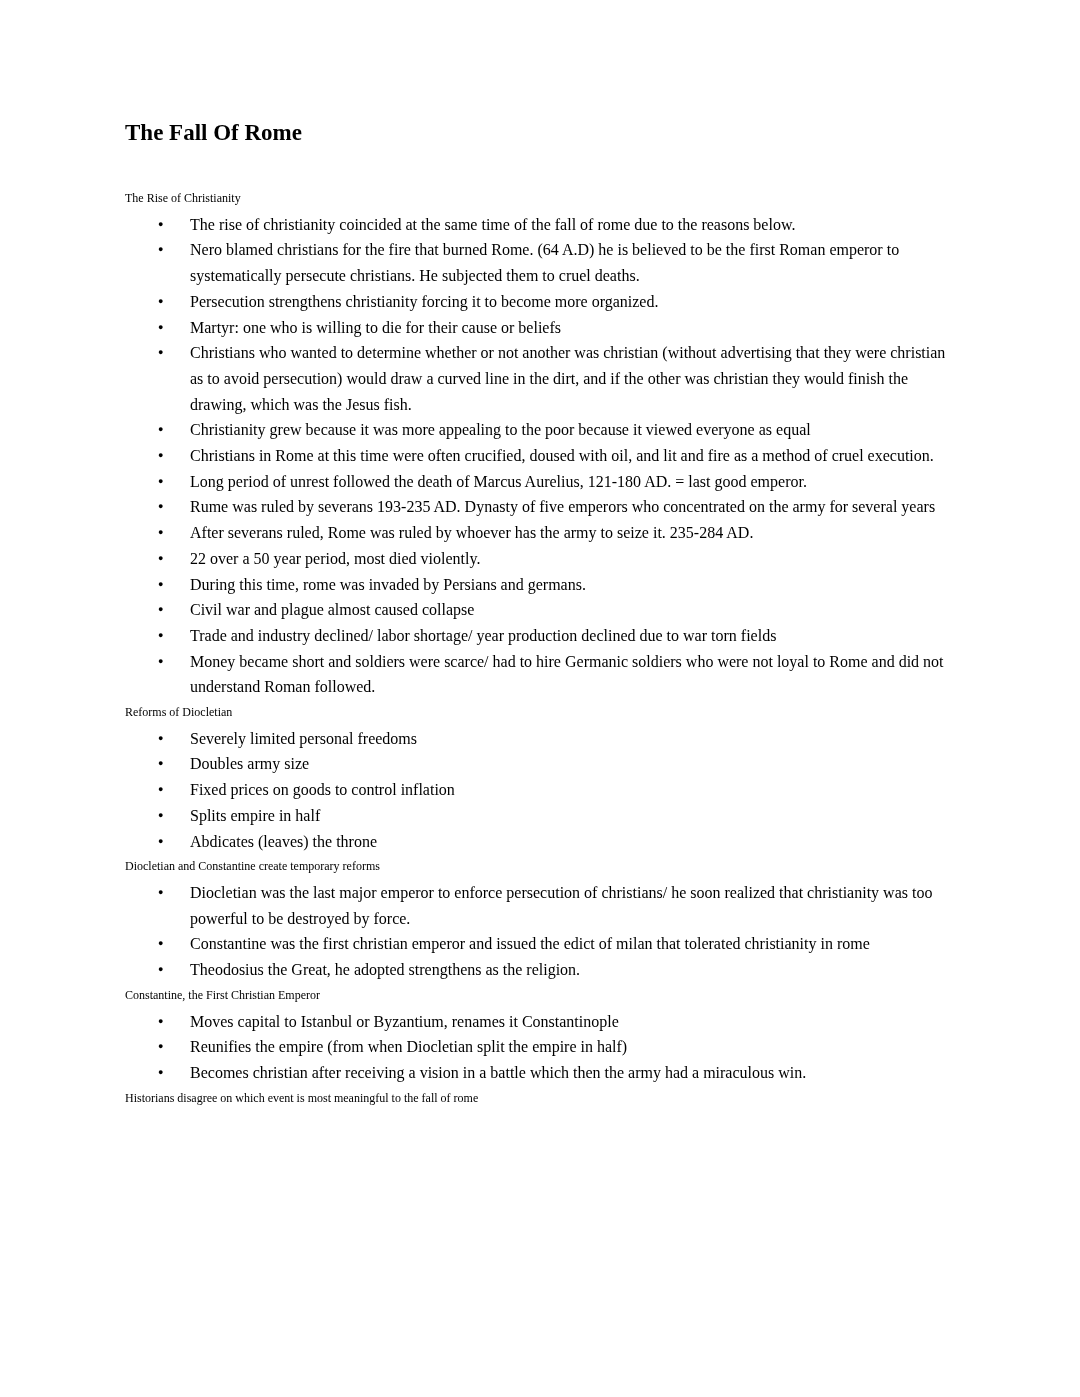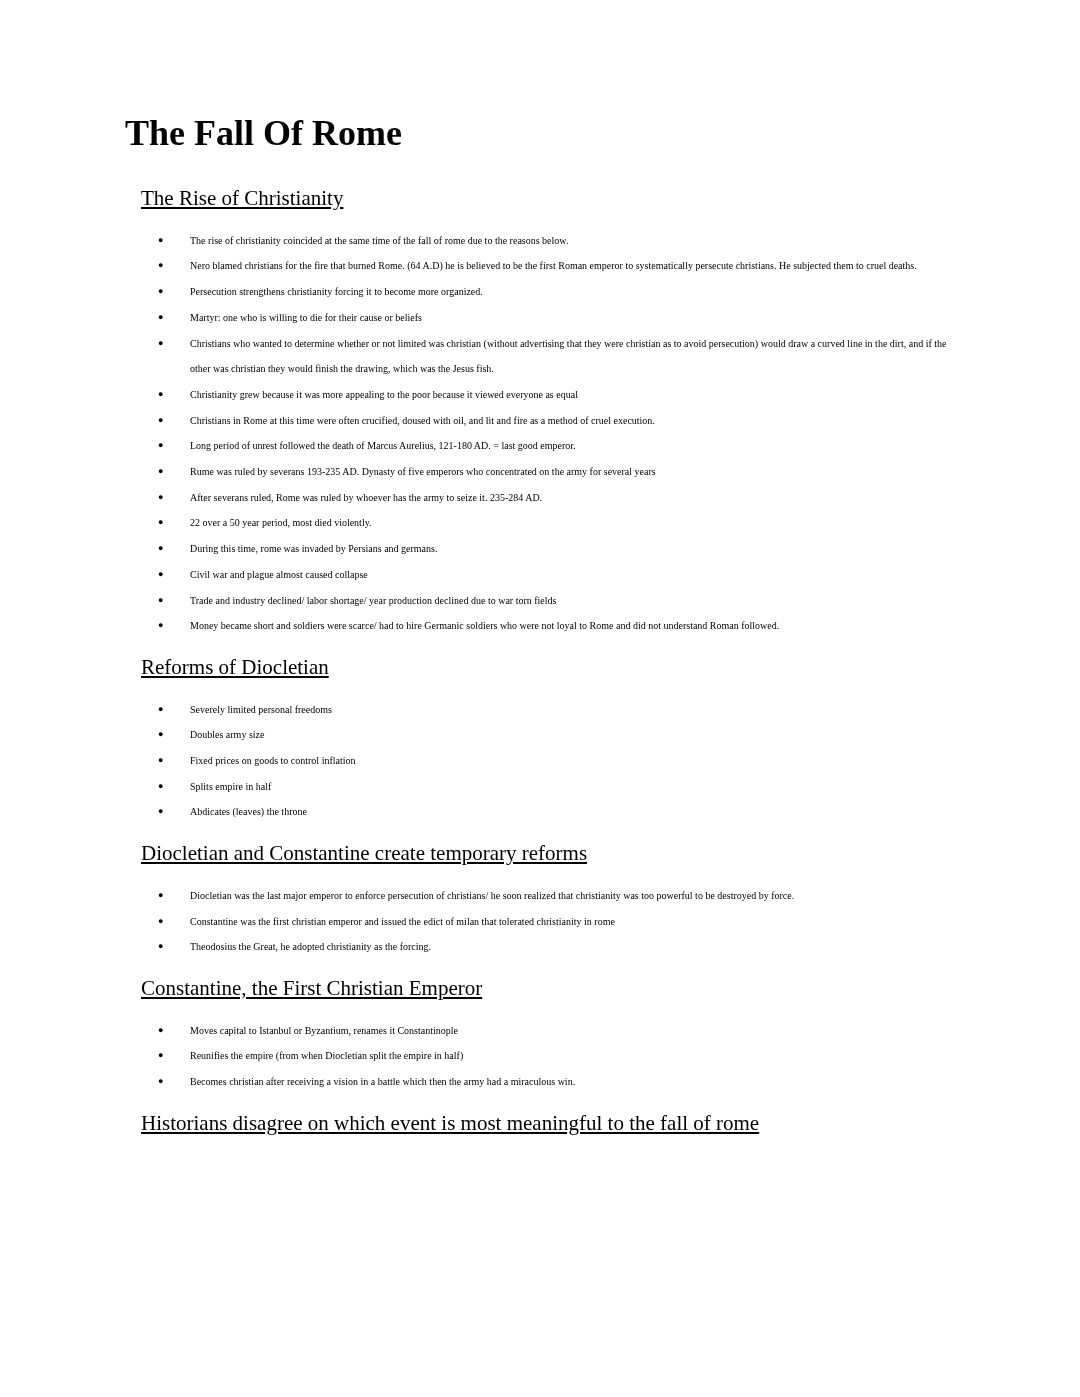--- a/index.html
+++ b/index.html
@@ -12,39 +12,38 @@
     width: 1080px;
     height: 1397px;
     background: #ffffff;
     box-sizing: border-box;
     padding: 116px 128px 0 125px;
     font-family: "Liberation Serif", "DejaVu Serif", serif;
     color: #000000;
     overflow: hidden;
   }
   .doc-title {
-    font-size: 36px;
+    font-size: 23px;
     font-weight: bold;
     line-height: 34px;
     margin: 0 0 36px 0;
   }
   .section-heading {
-    font-size: 21px;
+    font-size: 12px;
     line-height: 25.7px;
-    margin: 16px;
-    text-decoration: underline;
+    margin: 0;
   }
   ul.bullet-list {
     list-style: none;
     margin: 0;
     padding: 0;
   }
   li.bullet-item {
     position: relative;
-    font-size: 10px;
+    font-size: 16px;
     line-height: 25.7px;
     padding-left: 65px;
     margin: 0;
   }
   li.bullet-item::before {
     content: "\25CF";
     position: absolute;
     left: 33px;
     top: 0;
     font-size: 9px;
@@ -56,21 +55,21 @@
 
 <div class="page">
   <h1 class="doc-title">The Fall Of Rome</h1>
   <div id="doc-body">
       <div class="section-heading">The Rise of Christianity</div>
       <ul class="bullet-list">
         <li class="bullet-item">The rise of christianity coincided at the same time of the fall of rome due to the reasons below.</li>
         <li class="bullet-item">Nero blamed christians for the fire that burned Rome. (64 A.D) he is believed to be the first Roman emperor to systematically persecute christians. He subjected them to cruel deaths.</li>
         <li class="bullet-item">Persecution strengthens christianity forcing it to become more organized.</li>
         <li class="bullet-item">Martyr: one who is willing to die for their cause or beliefs</li>
-        <li class="bullet-item">Christians who wanted to determine whether or not limited was christian (without advertising that they were christian as to avoid persecution) would draw a curved line in the dirt, and if the other was christian they would finish the drawing, which was the Jesus fish.</li>
+        <li class="bullet-item">Christians who wanted to determine whether or not another was christian (without advertising that they were christian as to avoid persecution) would draw a curved line in the dirt, and if the other was christian they would finish the drawing, which was the Jesus fish.</li>
         <li class="bullet-item">Christianity grew because it was more appealing to the poor because it viewed everyone as equal</li>
         <li class="bullet-item">Christians in Rome at this time were often crucified, doused with oil, and lit and fire as a method of cruel execution.</li>
       </ul>
       <ul class="bullet-list">
         <li class="bullet-item">Long period of unrest followed the death of Marcus Aurelius, 121-180 AD. = last good emperor.</li>
         <li class="bullet-item">Rume was ruled by severans 193-235 AD. Dynasty of five emperors who concentrated on the army for several years</li>
         <li class="bullet-item">After severans ruled, Rome was ruled by whoever has the army to seize it. 235-284 AD.</li>
         <li class="bullet-item">22 over a 50 year period, most died violently.</li>
         <li class="bullet-item">During this time, rome was invaded by Persians and germans.</li>
         <li class="bullet-item">Civil war and plague almost caused collapse</li>
@@ -82,21 +81,21 @@
         <li class="bullet-item">Severely limited personal freedoms</li>
         <li class="bullet-item">Doubles army size</li>
         <li class="bullet-item">Fixed prices on goods to control inflation</li>
         <li class="bullet-item">Splits empire in half</li>
         <li class="bullet-item">Abdicates (leaves) the throne</li>
       </ul>
       <div class="section-heading">Diocletian and Constantine create temporary reforms</div>
       <ul class="bullet-list">
         <li class="bullet-item">Diocletian was the last major emperor to enforce persecution of christians/ he soon realized that christianity was too powerful to be destroyed by force.</li>
         <li class="bullet-item">Constantine was the first christian emperor and issued the edict of milan that tolerated christianity in rome</li>
-        <li class="bullet-item">Theodosius the Great, he adopted christianity as the forcing.</li>
+        <li class="bullet-item">Theodosius the Great, he adopted strengthens as the religion.</li>
       </ul>
       <div class="section-heading">Constantine, the First Christian Emperor</div>
       <ul class="bullet-list">
         <li class="bullet-item">Moves capital to Istanbul or Byzantium, renames it Constantinople</li>
         <li class="bullet-item">Reunifies the empire (from when Diocletian split the empire in half)</li>
         <li class="bullet-item">Becomes christian after receiving a vision in a battle which then the army had a miraculous win.</li>
       </ul>
       <div class="section-heading">Historians disagree on which event is most meaningful to the fall of rome</div>
     </div>
 </div>

